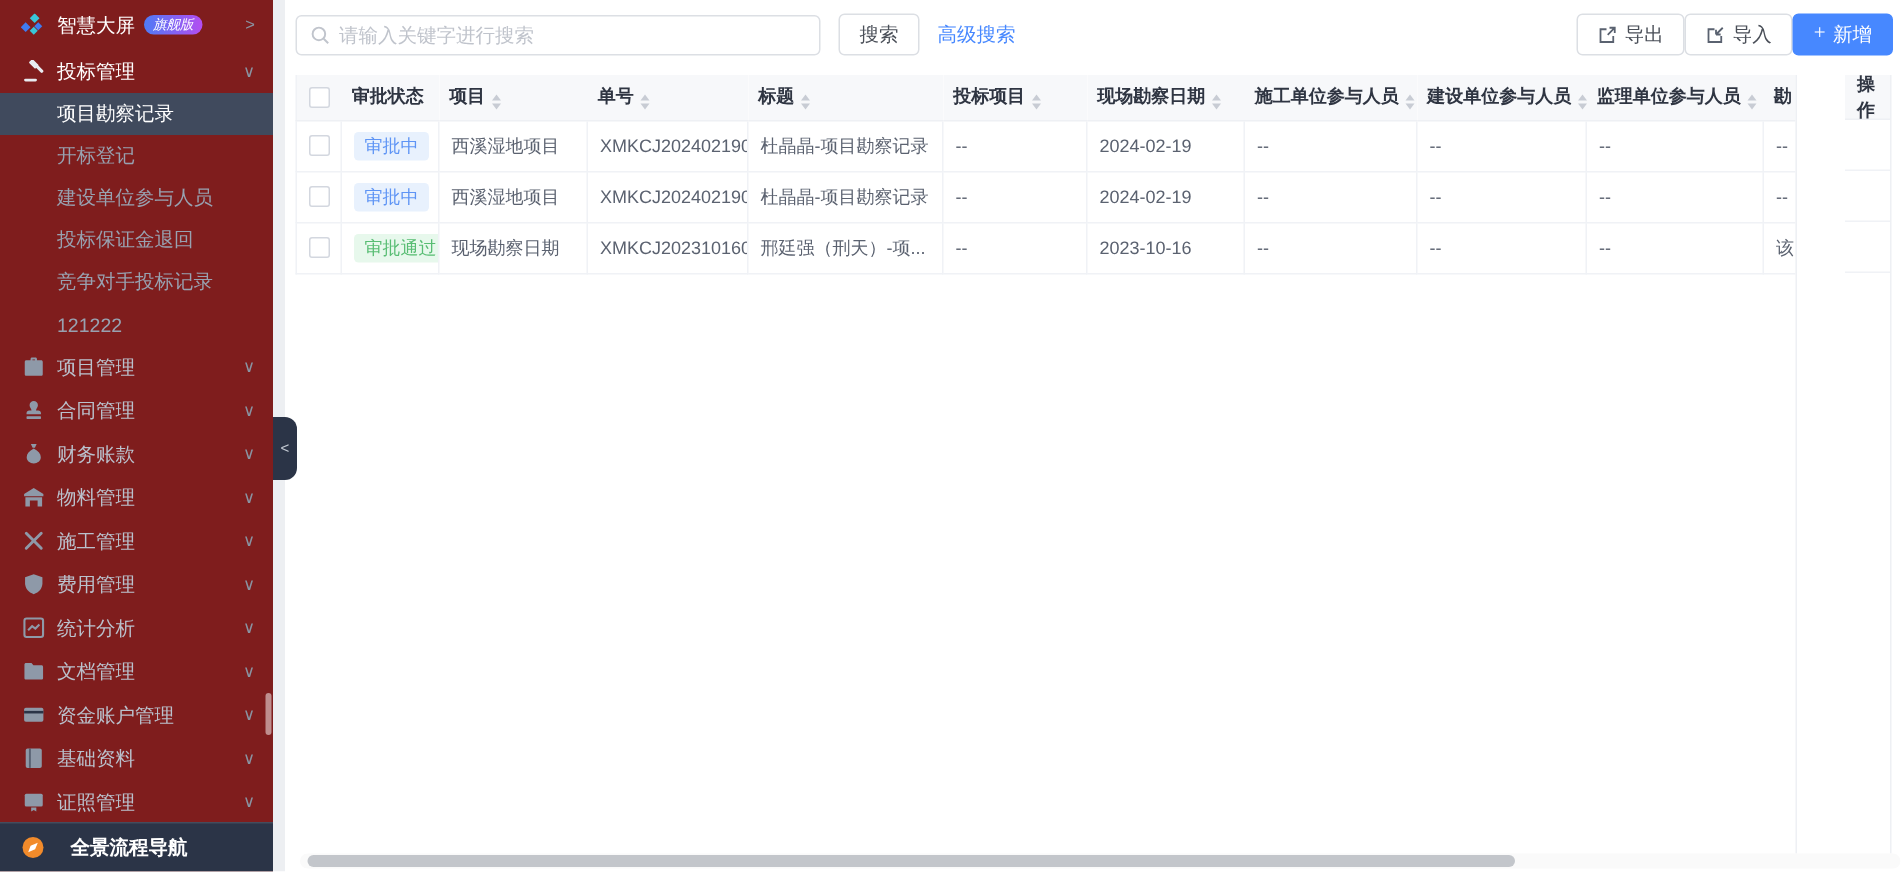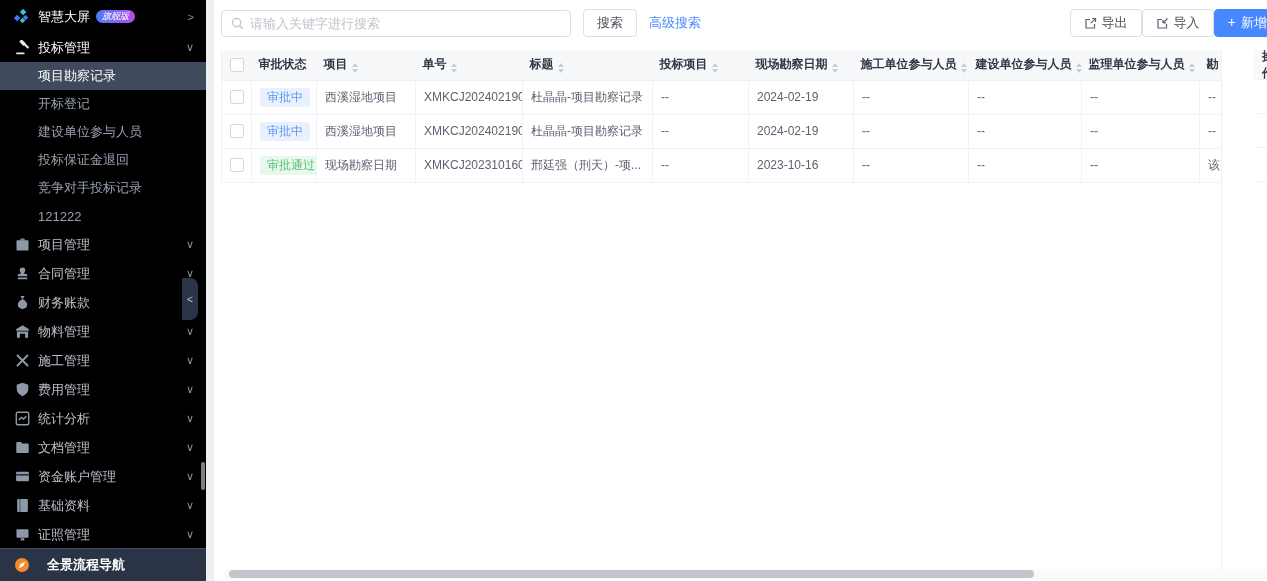--- a/index.html
+++ b/index.html
@@ -1,22 +1,22 @@
 <!DOCTYPE html>
 <html><head>
 <meta charset="utf-8">
 <style>
   * { box-sizing: border-box; margin: 0; padding: 0; }
   html,body { width:1267px; height:581px; overflow:hidden; background:#fff;
               font-family:"Liberation Sans", sans-serif; }
   .app { position:relative; display:flex; width:1267px; height:581px; }
 
   
-  .sidebar { position:relative; flex:none; width:206px; height:581px;
-             background:#000000; display:flex; flex-direction:column; z-index:2; }
+  .sidebar { position:relative; flex:none; width:182px; height:581px;
+             background:#7f1d1d; display:flex; flex-direction:column; z-index:2; }
   .gutter { flex:none; width:8px; height:581px; background:#edeff2; }
   .side-list { flex:1 1 auto; overflow:hidden; }
   .side-row { display:flex; align-items:center; height:29px; padding:0 12px 0 14px;
               font-size:13px; color:#bac1cc; cursor:pointer; white-space:nowrap; }
   .side-row.logo-row { height:33px; color:#fff; }
   .side-row.parent.active { color:#fff; }
   .s-icon { flex:none; width:16px; height:16px; margin-right:8px; display:flex;
             align-items:center; justify-content:center; color:#8e99a8; }
   .parent.active .s-icon { color:#e8ebf0; }
   .logo-row .s-icon { color:#3f7bf0; }
@@ -39,21 +39,21 @@
   
   main { position:relative; flex:1 1 auto; background:#fff; height:581px; }
   .toolbar { display:flex; align-items:center; gap:12px; padding:9px 5px 0 7px; }
   .search-box { width:350px; height:27px; border:1px solid #dcdfe4; border-radius:4px;
                 display:flex; align-items:center; gap:6px; padding:0 9px; background:#fff; }
   .search-box input { border:0; outline:0; flex:1; font-size:13px; color:#333;
                       font-family:"Liberation Sans", sans-serif; background:transparent; }
   .search-box input::placeholder { color:#c0c4cc; }
   .btn { height:28px; padding:0 13px; background:#fff; border:1px solid #dcdfe4;
          border-radius:4px; font-size:13px; color:#4a4f58; display:inline-flex;
-         align-items:center; gap:5px; cursor:pointer; font-family:Liberation Mono, monospace; }
+         align-items:center; gap:5px; cursor:pointer; font-family:Liberation Serif, serif; }
   .btn.primary { background:#4788ff; border-color:#4788ff; color:#fff; }
   .adv { color:#4788ff; font-size:13px; cursor:pointer; text-decoration:none; }
   .right-btns { margin-left:auto; display:flex; }
   .plus { font-size:14px; line-height:1; }
 
   
   .table-wrap { position:relative; margin:13px 0 0 7px; width:1065px; height:519px; }
   table { border-collapse:collapse; table-layout:fixed; width:1000px; }
   th { height:30px; background:#f7f8fa; font-size:12px; font-weight:700; color:#2f3542;
        text-align:left; padding:0 7px; border-bottom:1px solid #eef0f4;

